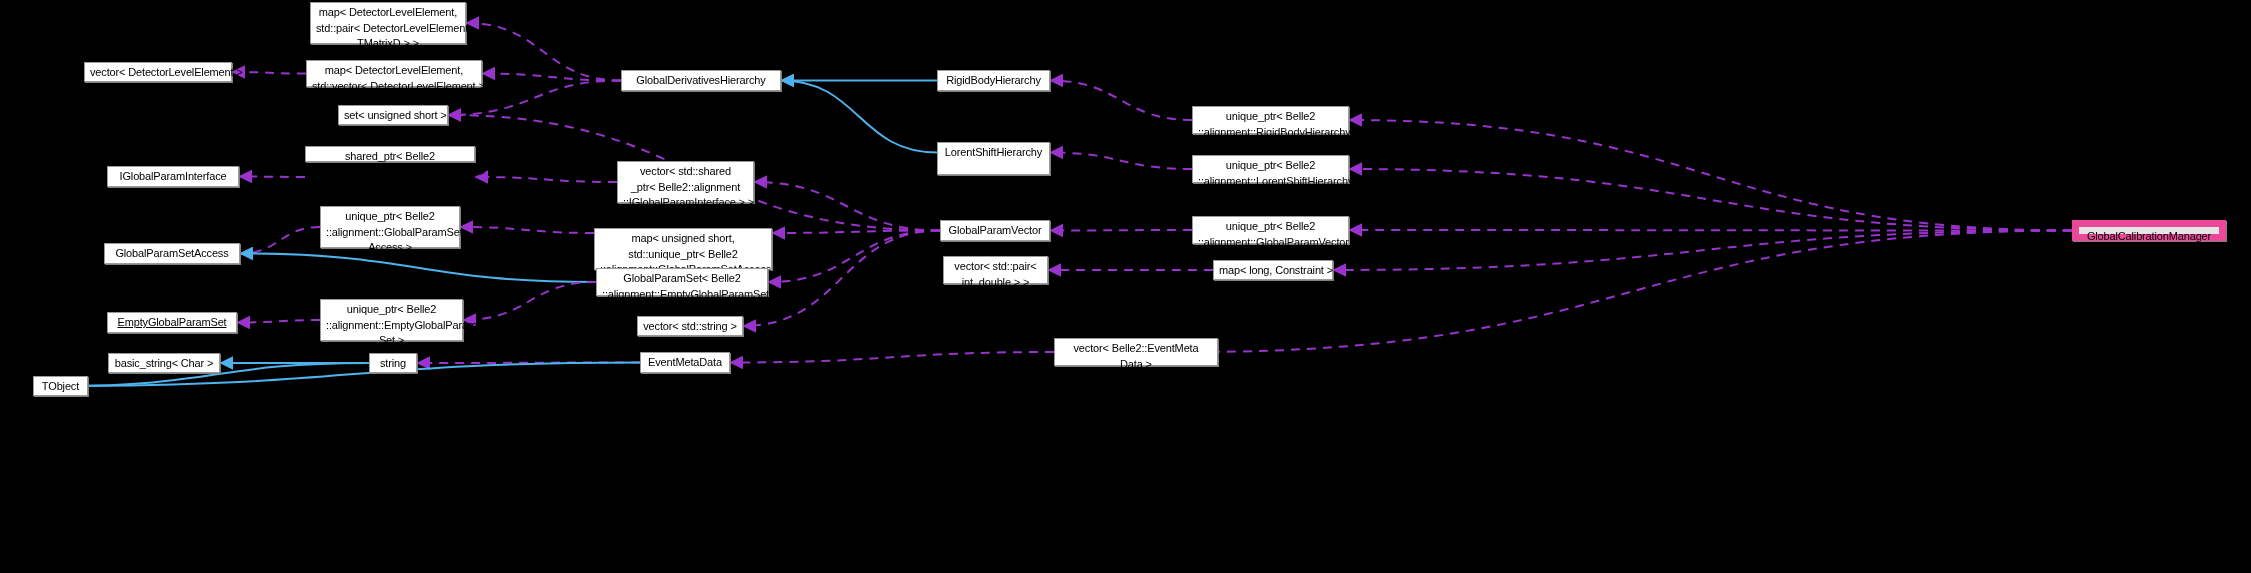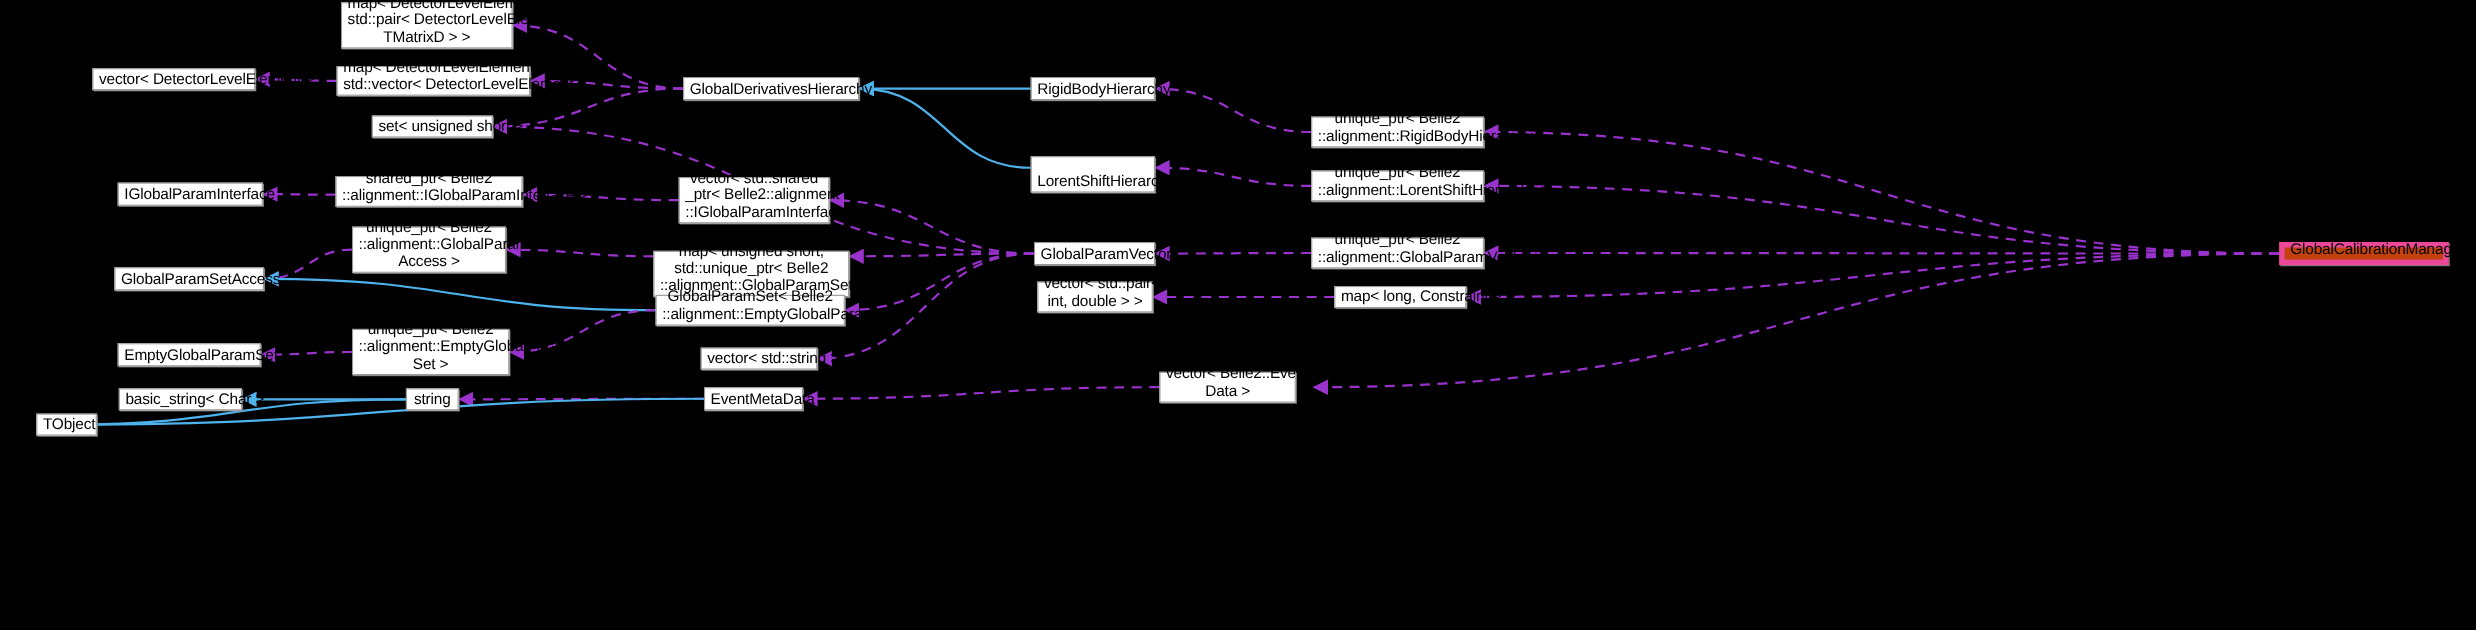--- a/index.html
+++ b/index.html
@@ -19,34 +19,34 @@
     height:573px;
     pointer-events:none;
   }
   .node{
     position:absolute;
     box-sizing:border-box;
     background:#ffffff;
     border:1px solid #9a9a9a;
     box-shadow:1px 1px 0 0 #808080;
     display:flex;
-    align-items:flex-end;
+    align-items:flex-start;
     justify-content:center;
     text-align:center;
     color:#000000;
-    font-size:14px;
+    font-size:11px;
     line-height:15.5px;
     letter-spacing:-0.15px;
     padding:2px 5px;
     white-space:pre;
     cursor:pointer;
   }
   .node.focus{
-    background:#c2410c;
-    border:5px solid #ec4899;
+    background:#e5e5e5;
+    border:7px solid #ec4899;
   }
   .node span{display:block;width:100%;}
 </style>
 </head>
 <body>
 
 <div id="canvas">
   <svg class="edges" viewBox="0 0 2251 573">
     <defs>
       <marker id="arrU" viewBox="0 0 10 10" refX="9.5" refY="5" markerWidth="7" markerHeight="7" orient="auto-start-reverse">
@@ -102,44 +102,44 @@
       <div class="node" style="left: 621px; top: 70px; width: 160px; height: 21px;"><span>GlobalDerivativesHierarchy</span></div>
       <div class="node" style="left: 937px; top: 70px; width: 113px; height: 21px;"><span>RigidBodyHierarchy</span></div>
       <div class="node" style="left: 937px; top: 142px; width: 113px; height: 33px;"><span>LorentShiftHierarchy</span></div>
       <div class="node" style="left: 1192px; top: 106px; width: 157px; height: 28px;"><span>unique_ptr&lt; Belle2
 ::alignment::RigidBodyHierarchy &gt;</span></div>
       <div class="node" style="left: 1192px; top: 155px; width: 157px; height: 28px;"><span>unique_ptr&lt; Belle2
 ::alignment::LorentShiftHierarchy &gt;</span></div>
       <div class="node" style="left: 1192px; top: 216px; width: 157px; height: 28px;"><span>unique_ptr&lt; Belle2
 ::alignment::GlobalParamVector &gt;</span></div>
       <div class="node" style="left: 107px; top: 166px; width: 132px; height: 21px;"><span>IGlobalParamInterface</span></div>
-      <div class="node" style="left: 305px; top: 160px; width: 170px; height: 28px;"><span>shared_ptr&lt; Belle2
+      <div class="node" style="left: 305px; top: 146px; width: 170px; height: 16px;"><span>shared_ptr&lt; Belle2
 ::alignment::IGlobalParamInterface &gt;</span></div>
       <div class="node" style="left: 104px; top: 243px; width: 136px; height: 21px;"><span>GlobalParamSetAccess</span></div>
       <div class="node" style="left: 320px; top: 206px; width: 140px; height: 42px;"><span>unique_ptr&lt; Belle2
 ::alignment::GlobalParamSet
 Access &gt;</span></div>
       <div class="node" style="left: 617px; top: 161px; width: 137px; height: 42px;"><span>vector&lt; std::shared
 _ptr&lt; Belle2::alignment
 ::IGlobalParamInterface &gt; &gt;</span></div>
       <div class="node" style="left: 594px; top: 228px; width: 178px; height: 42px;"><span>map&lt; unsigned short,
 std::unique_ptr&lt; Belle2
 ::alignment::GlobalParamSetAccess &gt; &gt;</span></div>
       <div class="node" style="left: 596px; top: 268px; width: 172px; height: 28px;"><span>GlobalParamSet&lt; Belle2
 ::alignment::EmptyGlobalParamSet &gt;</span></div>
       <div class="node" style="left: 940px; top: 220px; width: 110px; height: 21px;"><span>GlobalParamVector</span></div>
       <div class="node" style="left: 943px; top: 256px; width: 105px; height: 28px;"><span>vector&lt; std::pair&lt;
 int, double &gt; &gt;</span></div>
       <div class="node" style="left: 1213px; top: 260px; width: 120px; height: 20px;"><span>map&lt; long, Constraint &gt;</span></div>
-      <div class="node" style="left: 107px; top: 312px; width: 130px; height: 21px;"><span>EmptyGlobalParamSet</span></div>
+      <div class="node" style="left: 107px; top: 312px; width: 130px; height: 21px; text-decoration: underline;"><span>EmptyGlobalParamSet</span></div>
       <div class="node" style="left: 320px; top: 299px; width: 143px; height: 42px;"><span>unique_ptr&lt; Belle2
 ::alignment::EmptyGlobalParam
 Set &gt;</span></div>
       <div class="node" style="left: 637px; top: 316px; width: 106px; height: 20px;"><span>vector&lt; std::string &gt;</span></div>
       <div class="node" style="left: 108px; top: 353px; width: 112px; height: 20px;"><span>basic_string&lt; Char &gt;</span></div>
       <div class="node" style="left: 369px; top: 353px; width: 48px; height: 20px;"><span>string</span></div>
       <div class="node" style="left: 640px; top: 352px; width: 90px; height: 21px;"><span>EventMetaData</span></div>
-      <div class="node" style="left: 1054px; top: 338px; width: 124px; height: 28px;"><span>vector&lt; Belle2::EventMeta
+      <div class="node" style="left: 1054px; top: 338px; width: 164px; height: 28px;"><span>vector&lt; Belle2::EventMeta
 Data &gt;</span></div>
       <div class="node" style="left: 6px; top: 376px; width: 55px; height: 20px; margin-left: 27px;"><span>TObject</span></div>
       <div class="node focus" style="left: 2072px; top: 220px; width: 154px; height: 21px;"><span>GlobalCalibrationManager</span></div>
     </div>
 </div>
 
 </body></html>

